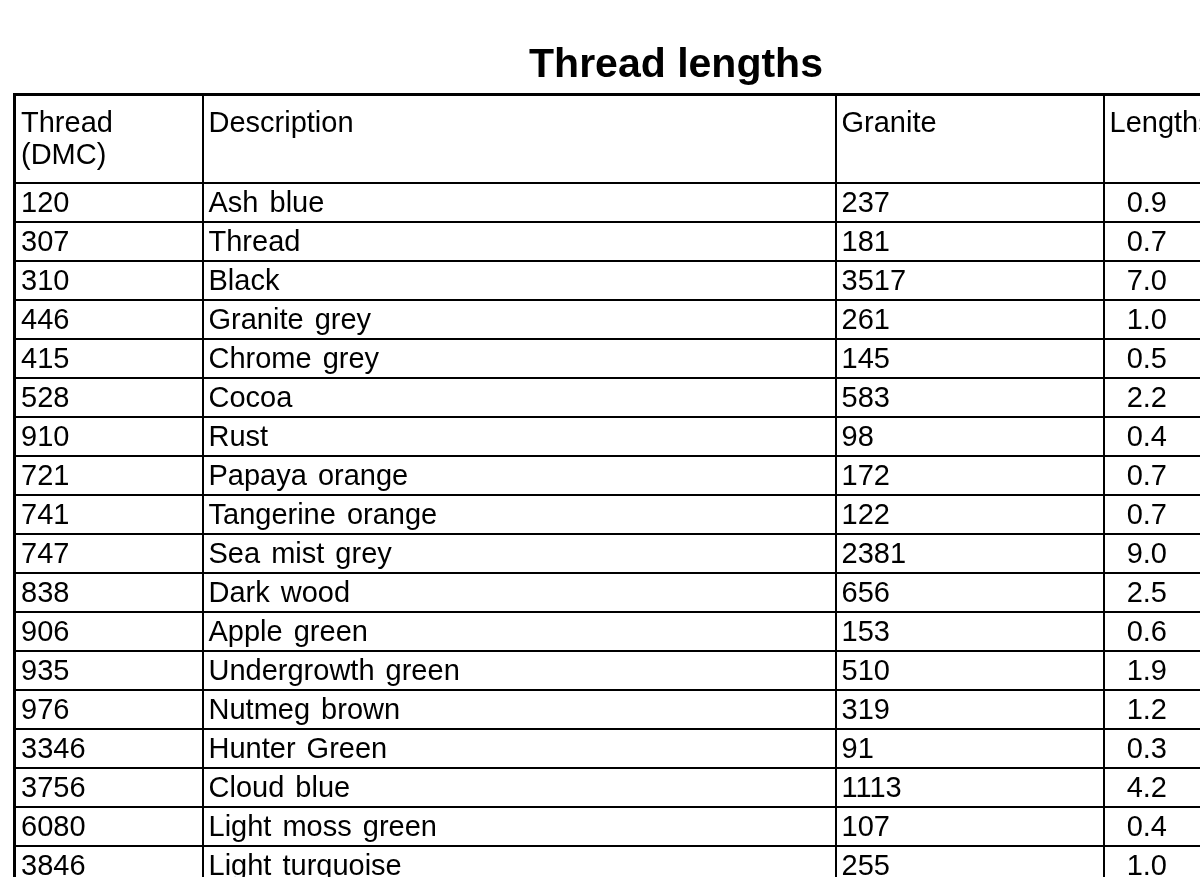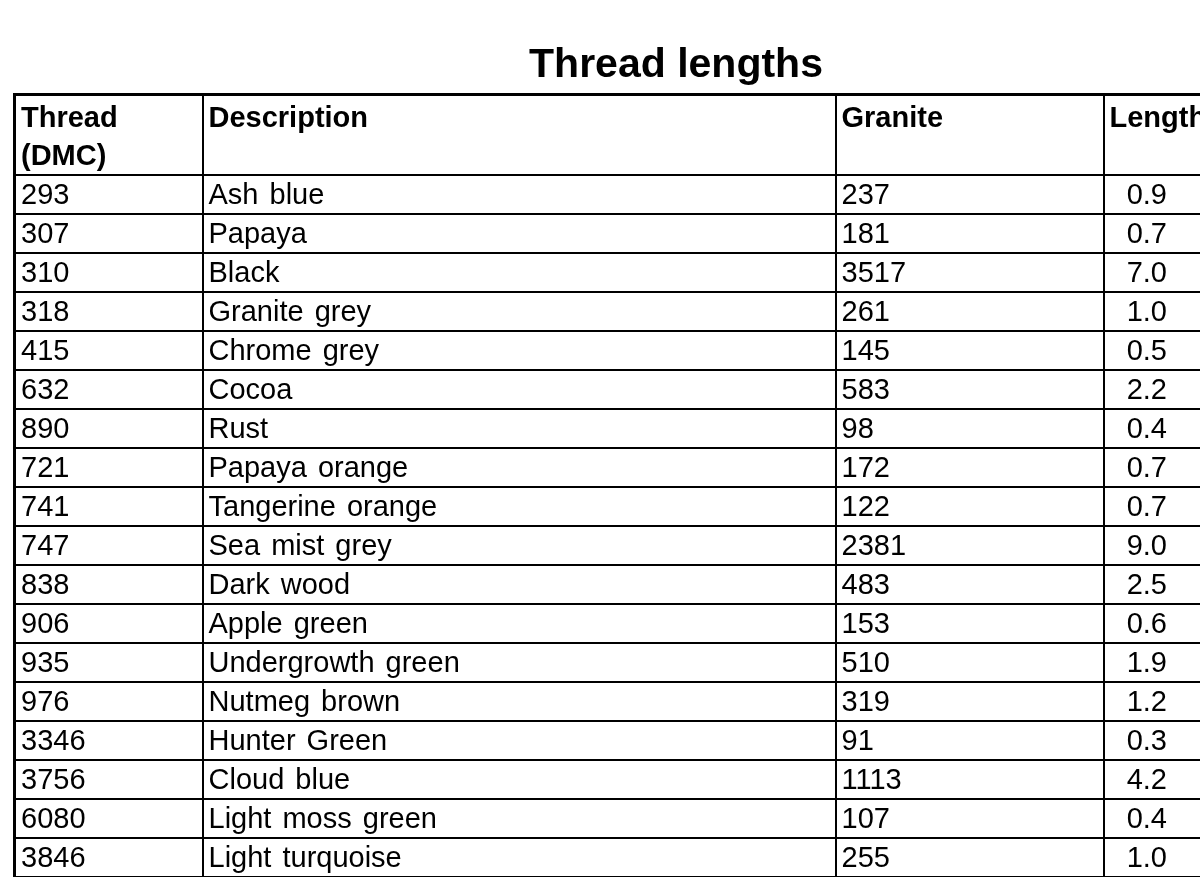--- a/index.html
+++ b/index.html
@@ -46,23 +46,23 @@
     font-size: 29px;
     text-align: left;
     vertical-align: top;
     padding: 0 0 0 5px;
     word-spacing: 3px;
     overflow: hidden;
     white-space: normal;
   }
   thead th {
     height: 76px;
-    font-weight: 700;
-    line-height: 38px;
-    padding-top: 2px;
+    font-weight: 400;
+    line-height: 32px;
+    padding-top: 10px;
   }
   tbody td {
     height: 36px;
     line-height: 37px;
     white-space: nowrap;
   }
   td.length {
     text-align: right;
     padding-right: 172px;
     padding-left: 0;
@@ -85,57 +85,57 @@
   <thead>
     <tr>
       <th>Thread (DMC)</th>
       <th>Description</th>
       <th>Granite</th>
       <th>Lengths (m)</th>
     </tr>
   </thead>
   <tbody id="table-body">
       <tr>
-        <td class="thread">293</td>
+        <td class="thread">120</td>
         <td class="description">Ash blue</td>
         <td class="stitches">237</td>
         <td class="length">0.9</td>
       </tr>
       <tr>
         <td class="thread">307</td>
-        <td class="description">Papaya</td>
+        <td class="description">Thread</td>
         <td class="stitches">181</td>
         <td class="length">0.7</td>
       </tr>
       <tr>
         <td class="thread">310</td>
         <td class="description">Black</td>
         <td class="stitches">3517</td>
         <td class="length">7.0</td>
       </tr>
       <tr>
-        <td class="thread">318</td>
+        <td class="thread">446</td>
         <td class="description">Granite grey</td>
         <td class="stitches">261</td>
         <td class="length">1.0</td>
       </tr>
       <tr>
         <td class="thread">415</td>
         <td class="description">Chrome grey</td>
         <td class="stitches">145</td>
         <td class="length">0.5</td>
       </tr>
       <tr>
-        <td class="thread">632</td>
+        <td class="thread">528</td>
         <td class="description">Cocoa</td>
         <td class="stitches">583</td>
         <td class="length">2.2</td>
       </tr>
       <tr>
-        <td class="thread">890</td>
+        <td class="thread">910</td>
         <td class="description">Rust</td>
         <td class="stitches">98</td>
         <td class="length">0.4</td>
       </tr>
       <tr>
         <td class="thread">721</td>
         <td class="description">Papaya orange</td>
         <td class="stitches">172</td>
         <td class="length">0.7</td>
       </tr>
@@ -147,21 +147,21 @@
       </tr>
       <tr>
         <td class="thread">747</td>
         <td class="description">Sea mist grey</td>
         <td class="stitches">2381</td>
         <td class="length">9.0</td>
       </tr>
       <tr>
         <td class="thread">838</td>
         <td class="description">Dark wood</td>
-        <td class="stitches">483</td>
+        <td class="stitches">656</td>
         <td class="length">2.5</td>
       </tr>
       <tr>
         <td class="thread">906</td>
         <td class="description">Apple green</td>
         <td class="stitches">153</td>
         <td class="length">0.6</td>
       </tr>
       <tr>
         <td class="thread">935</td>

